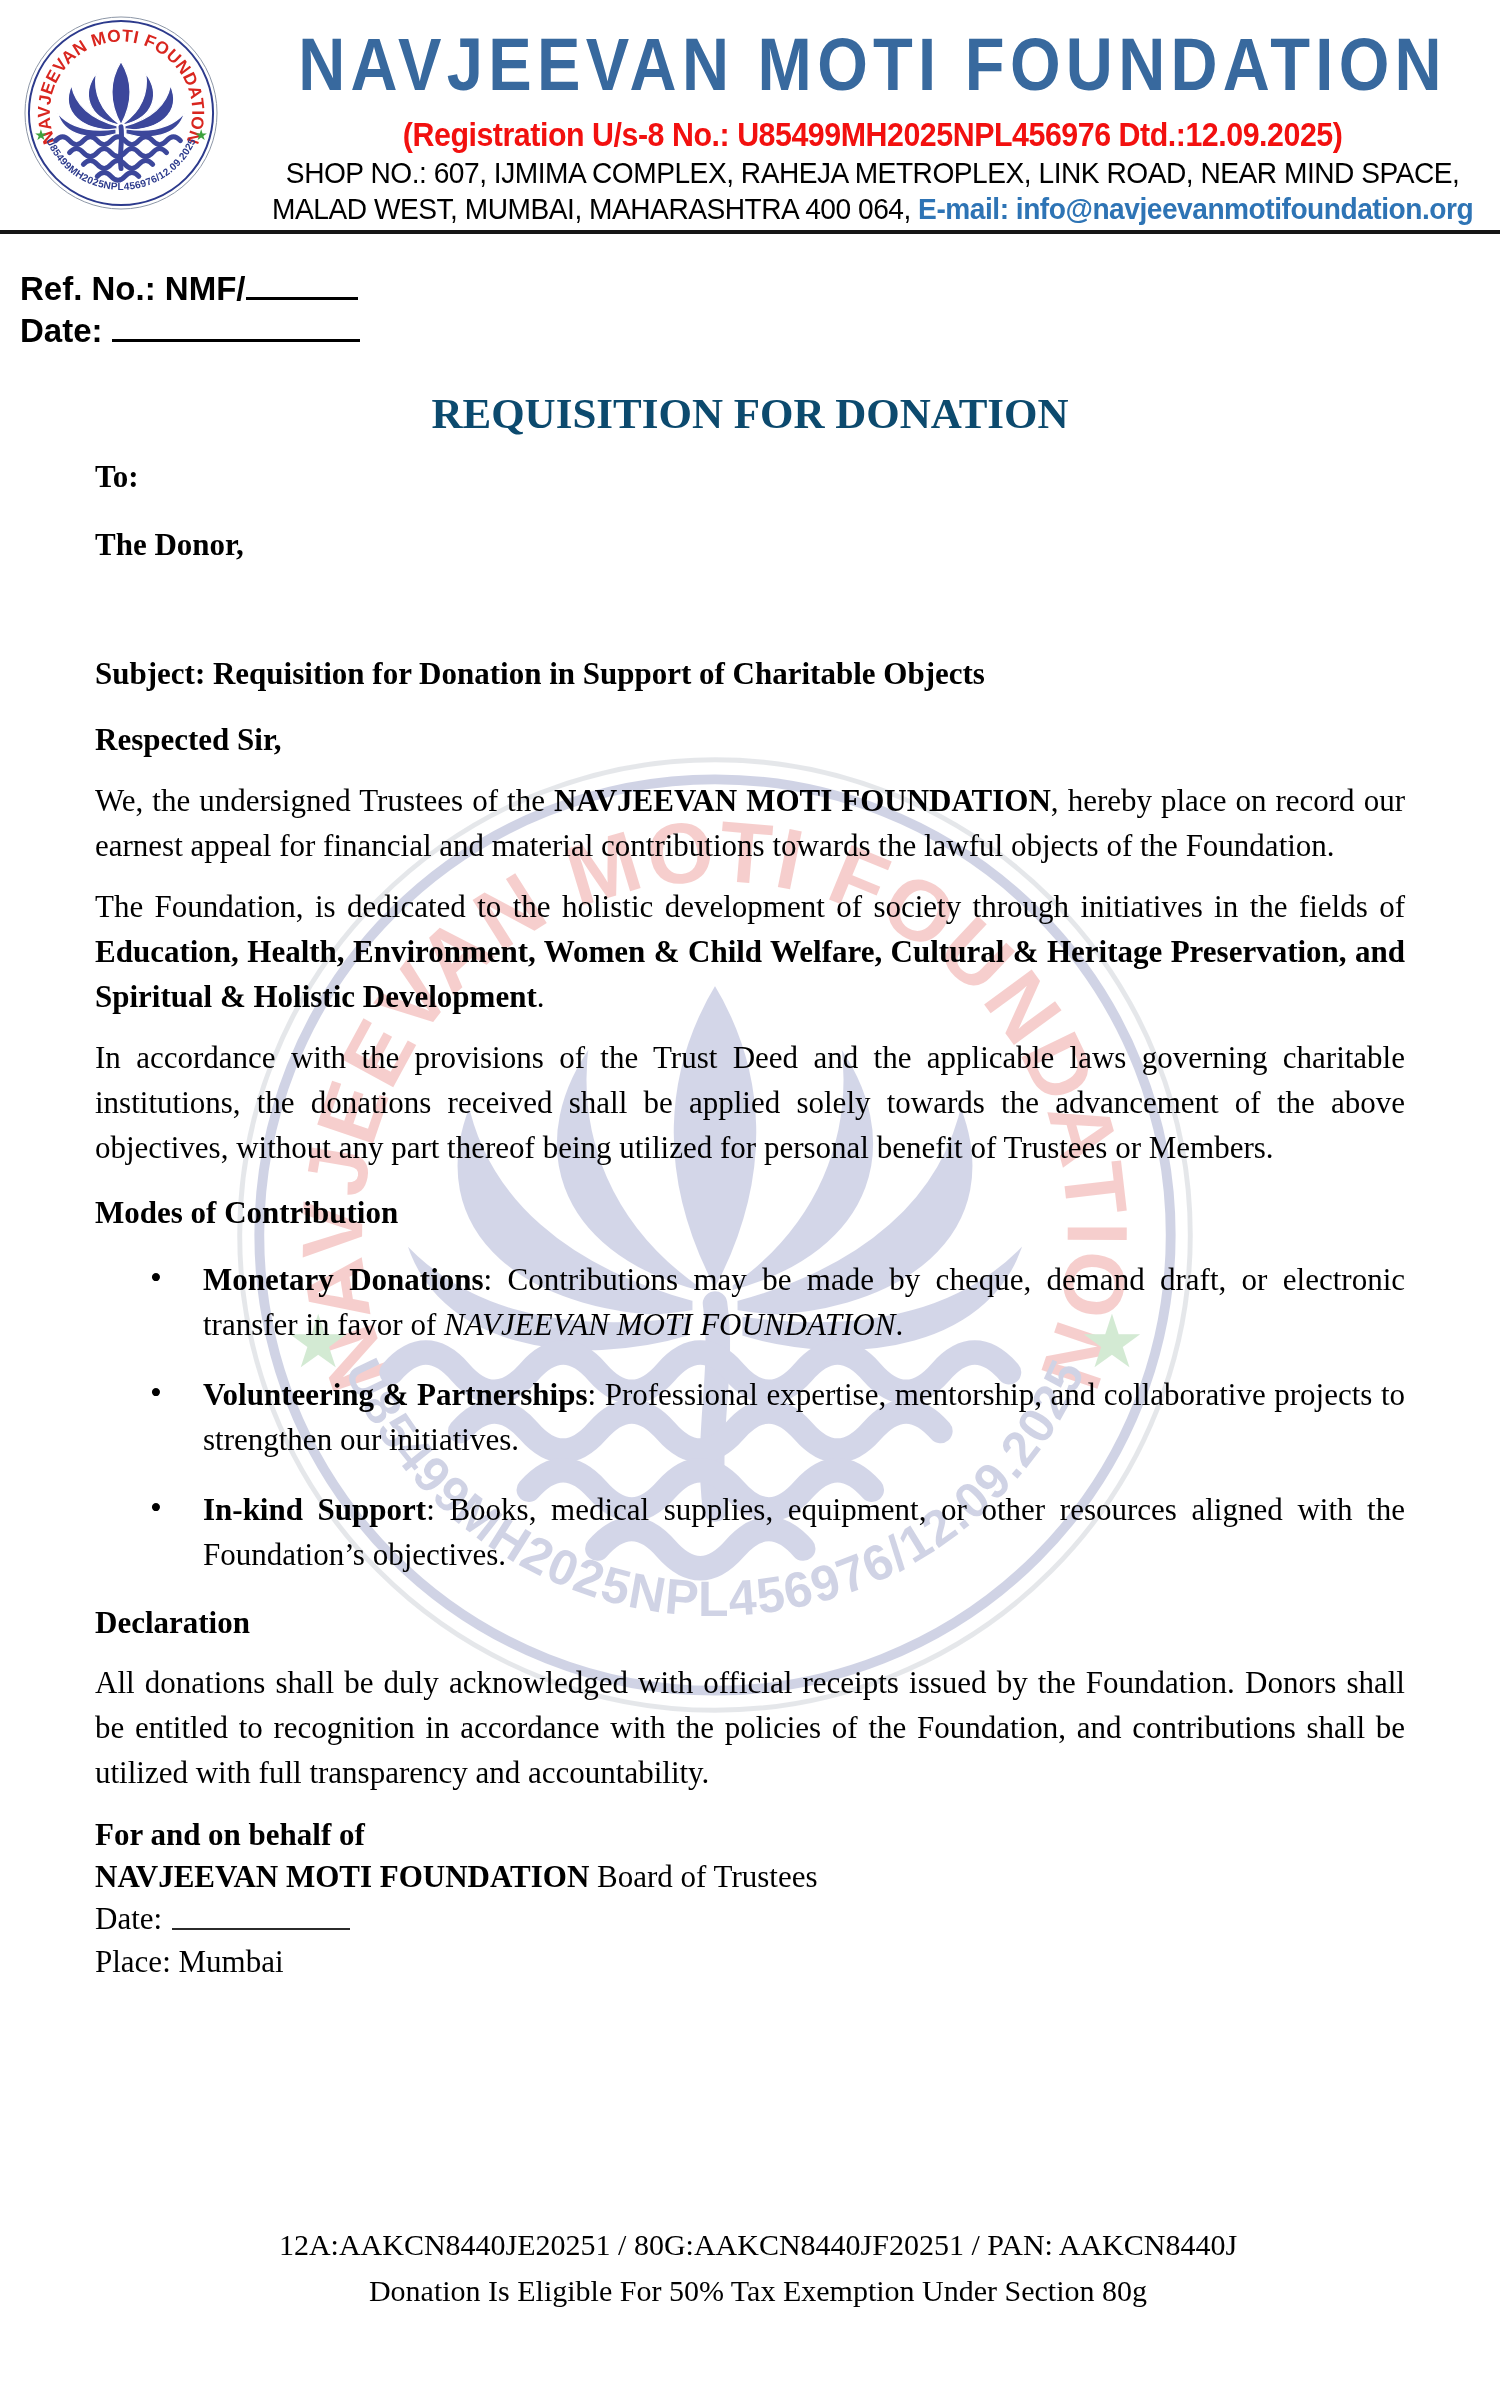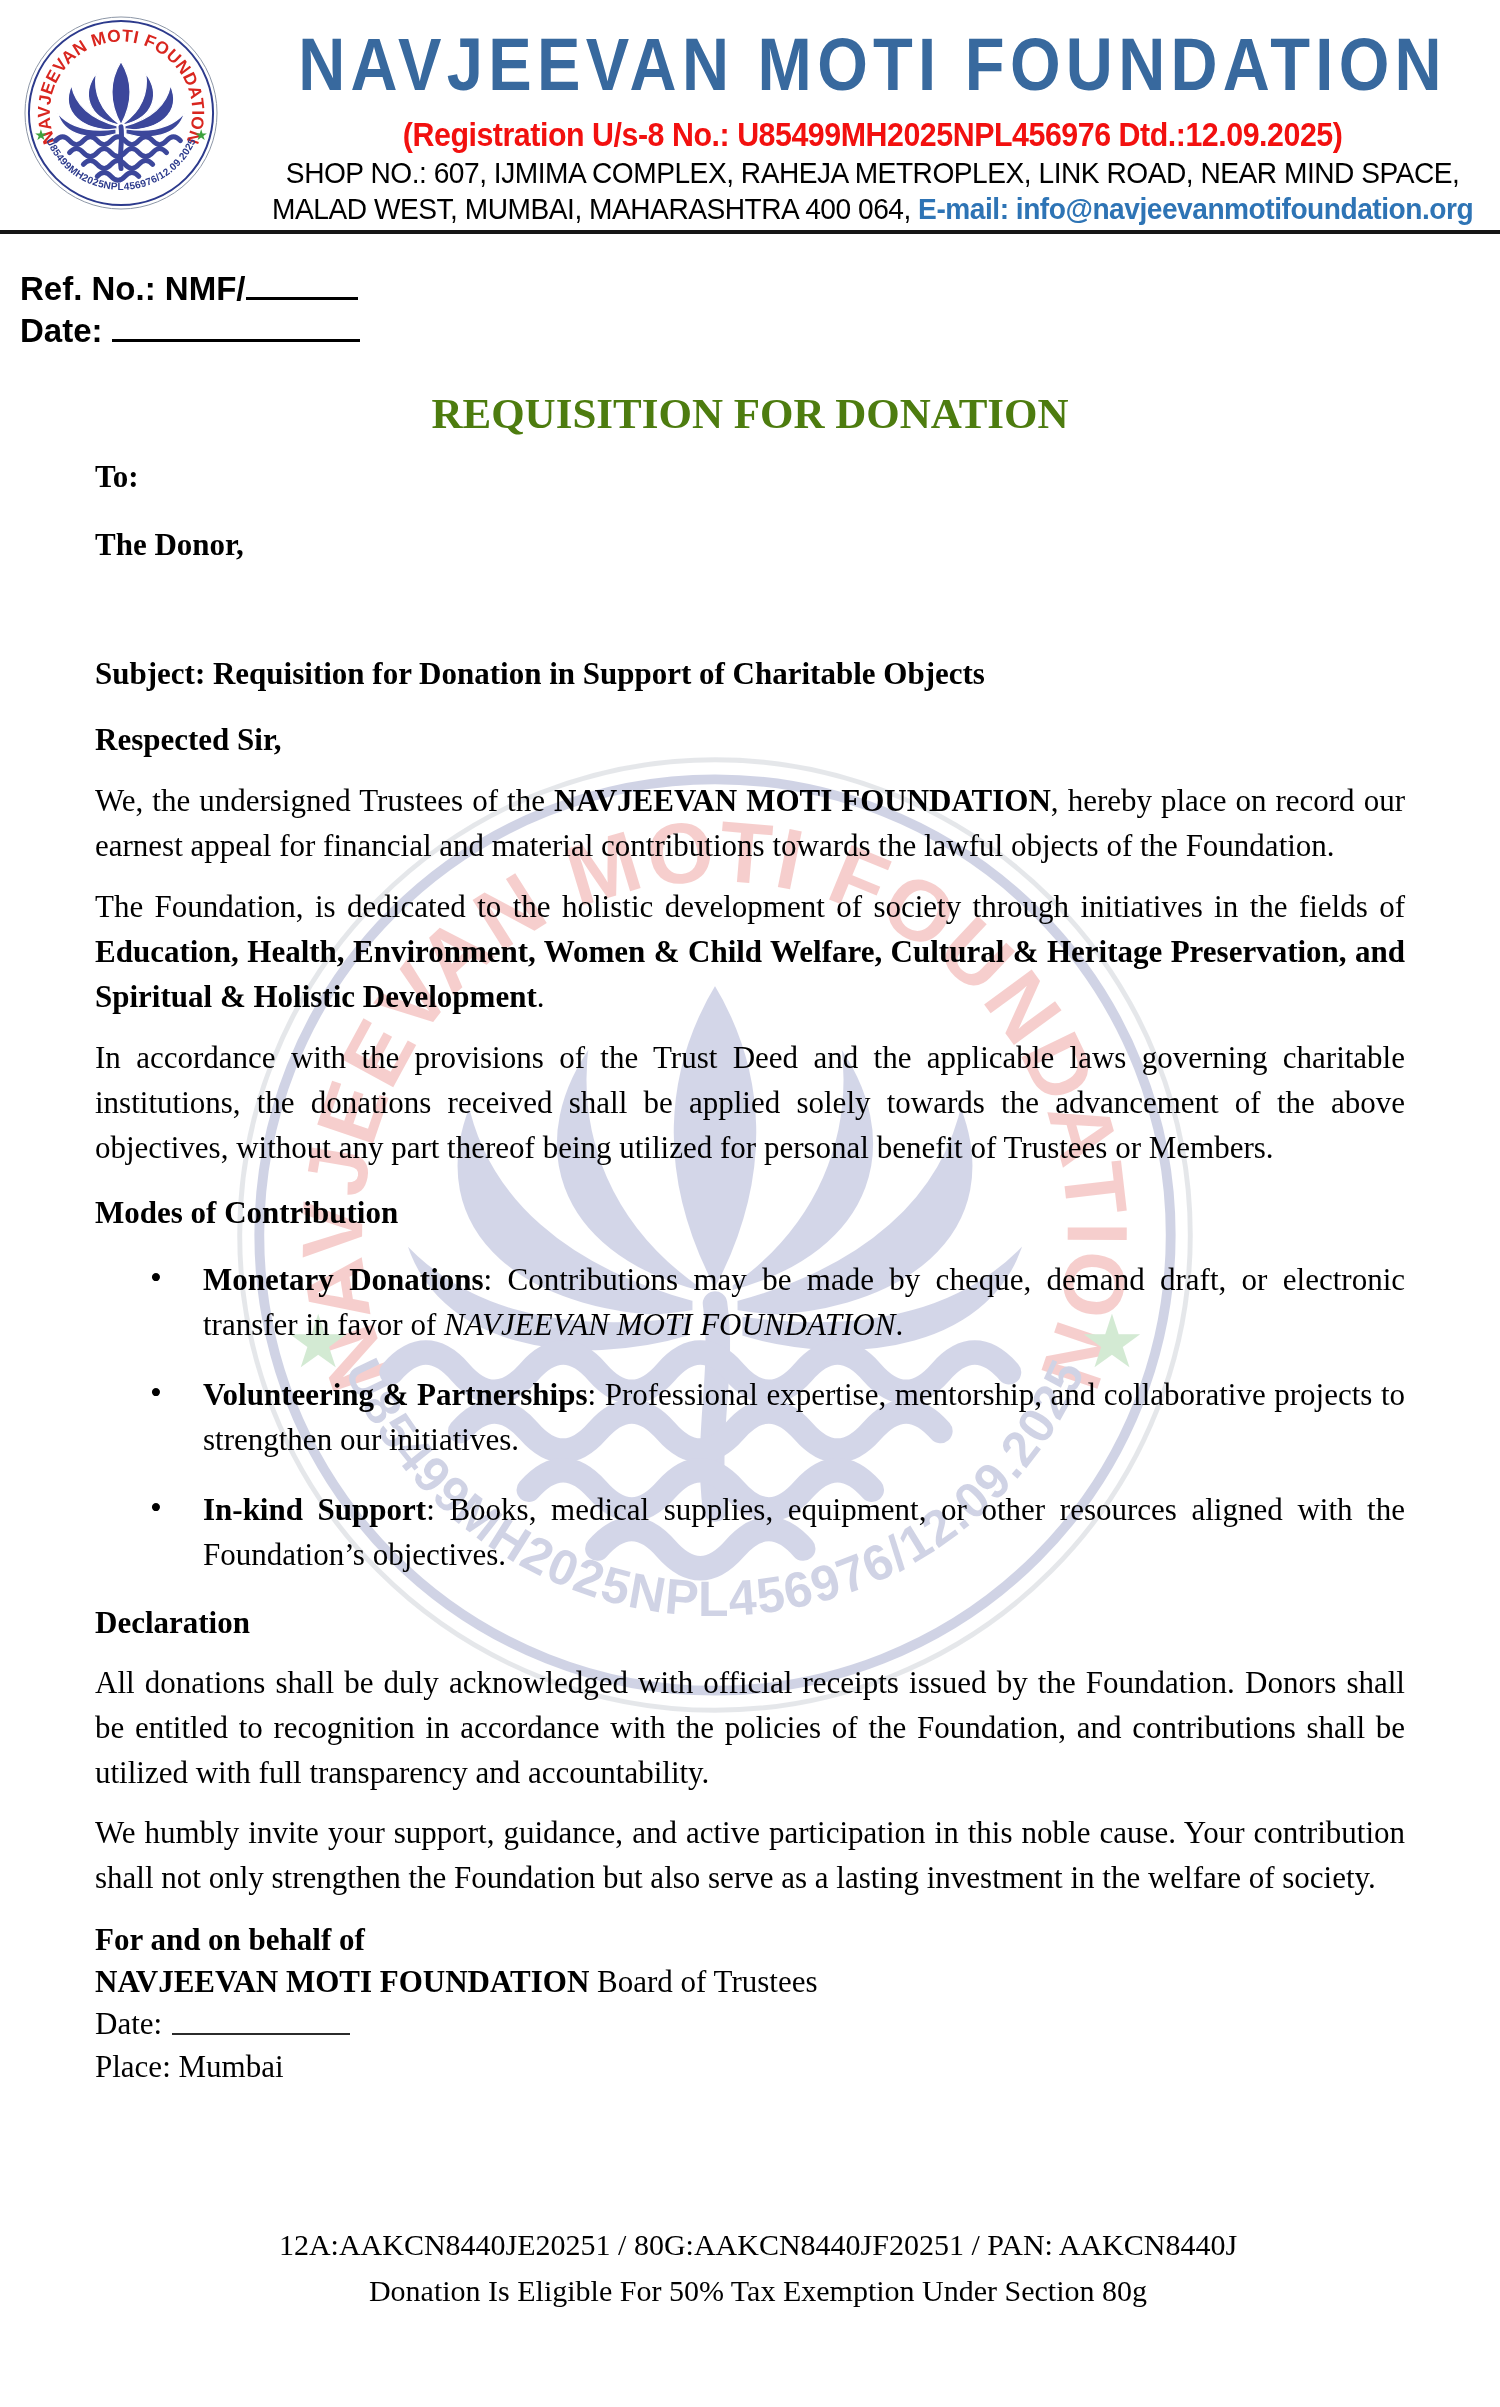--- a/index.html
+++ b/index.html
@@ -64,21 +64,21 @@
     font-weight:bold;font-size:33px;line-height:38px;flex-direction:column;
   }
   .blank{display:inline-block;border-bottom:3px solid #000;height:0.95em;vertical-align:baseline;}
   .blank-ref{width:112px;margin-left:1px;}
   .blank-date{width:248px;margin-left:9px;}
   .blank-sign{width:178px;margin-left:10px;border-bottom:2px solid #2b2b2b;}
   .doc-title{
     margin:40px 0 0 0;
     text-align:center;
     font-size:43px;line-height:48px;font-weight:bold;
-    color:#4d7c0f;
+    color:#0c4a6e;
     font-family:"Liberation Serif",serif;
   }
   .to-label{font-weight:bold;margin:16px 0 0 0;}
   .recipient{font-weight:bold;margin:23px 0 0 0;}
   .subject{font-weight:bold;margin:84px 0 0 0;}
   .salutation{margin:21px 0 0 0;font-weight:bold;}
   .body-p{margin:16px 0 0 0;text-align:justify;}
   .mt-sm{margin-top:15px;}
   .sec-h{font-size:31px;line-height:45px;margin:20px 0 0 0;font-weight:bold;}
   .sec-h.decl{margin-top:23px;}
@@ -176,21 +176,20 @@
 
     <ul class="bullets">
       <li><span style="font-weight: bold;">Monetary Donations</span><span>: Contributions may be made by cheque, demand draft, or electronic transfer in favor of </span><span style="font-style: italic;">NAVJEEVAN MOTI FOUNDATION</span><span>.</span></li>
       <li><span style="font-weight: bold;">Volunteering &amp; Partnerships</span><span>: Professional expertise, mentorship, and collaborative projects to strengthen our initiatives.</span></li>
       <li><span style="font-weight: bold;">In-kind Support</span><span>: Books, medical supplies, equipment, or other resources aligned with the Foundation’s objectives.</span></li>
     </ul>
 
     <h3 class="sec-h decl">Declaration</h3>
 
     <p class="body-p mt-sm"><span>All donations shall be duly acknowledged with official receipts issued by the Foundation. Donors shall be entitled to recognition in accordance with the policies of the Foundation, and contributions shall be utilized with full transparency and accountability.</span></p>
-    <p class="body-p mt-sm"><span>We humbly invite your support, guidance, and active participation in this noble cause. Your contribution shall not only strengthen the Foundation but also serve as a lasting investment in the welfare of society.</span></p>
 
     <div class="signoff">
       <div class="bold">For and on behalf of</div>
       <div><span class="bold">NAVJEEVAN MOTI FOUNDATION</span><span> Board of Trustees</span></div>
       <div><span>Date:</span><span class="blank blank-sign"></span></div>
       <div>Place: Mumbai</div>
     </div>
 
   </main>
 

